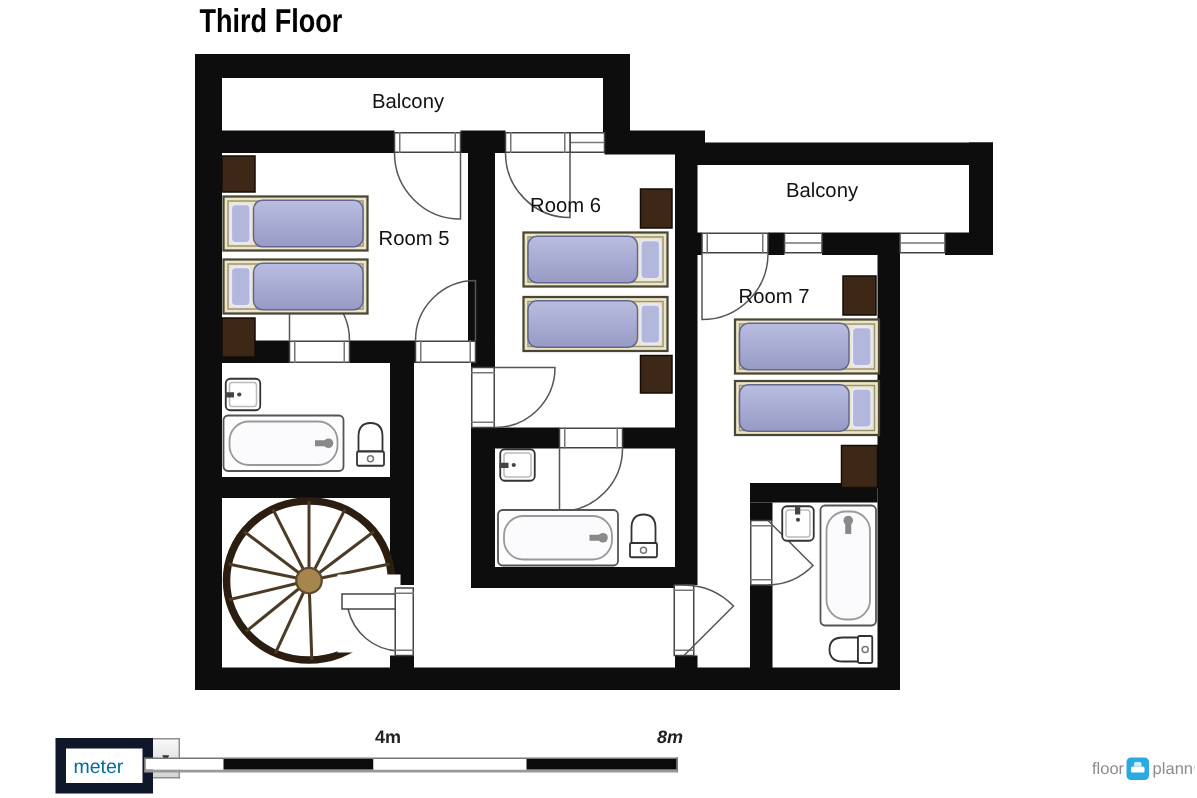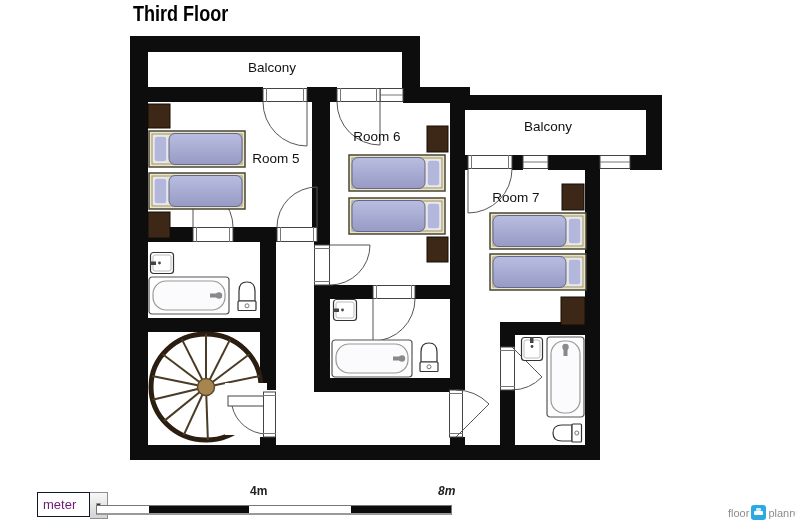--- a/index.html
+++ b/index.html
@@ -9,21 +9,21 @@
               transform:scaleX(.82);transform-origin:left top;letter-spacing:0;white-space:nowrap;}
   svg{position:absolute;left:0;top:0;}
   svg text{font-family:"Liberation Sans",sans-serif;font-size:13.5px;fill:#111;}
   .wall{fill:#0d0d0d;}
   .wframe{fill:#fff;stroke:#444;stroke-width:1;}
   .stripe{stroke:#777;stroke-width:1;fill:none;}
   .arc{stroke:#555;stroke-width:1;fill:none;}
   .ward{fill:#3d2817;stroke:#150d05;stroke-width:1;}
   
   #unit-select{position:absolute;left:37px;top:492px;height:25px;display:flex;cursor:pointer;}
-  #unit-field{width:46px;height:23px;border:1px solid #0f172a;background:#fff;font-size:13px;color:#701a75;
+  #unit-field{width:46px;height:23px;border:7px solid #0f172a;background:#fff;font-size:13px;color:#0369a1;
               display:flex;align-items:center;padding-left:5px;}
   #unit-btn{width:17px;height:25px;border:1px solid #8f8f8f;border-left:none;
             background:linear-gradient(#f8f8f8,#d4d4d4);display:flex;align-items:center;justify-content:center;
             font-size:8px;color:#333;}
   #scale-bar{position:absolute;left:96px;top:505px;width:354px;height:7px;border:1px solid #777;
              border-bottom:2px solid #999;display:flex;box-sizing:content-box;}
   .seg-w{background:#fff;height:100%;}
   .seg-b{background:#0c0c0c;height:100%;}
   .scale-lbl{position:absolute;top:484px;font-size:12px;font-weight:bold;color:#222;}
   #lbl-4m{left:238px;margin-left:12px;} #lbl-8m{left:438px;font-style:italic;}

